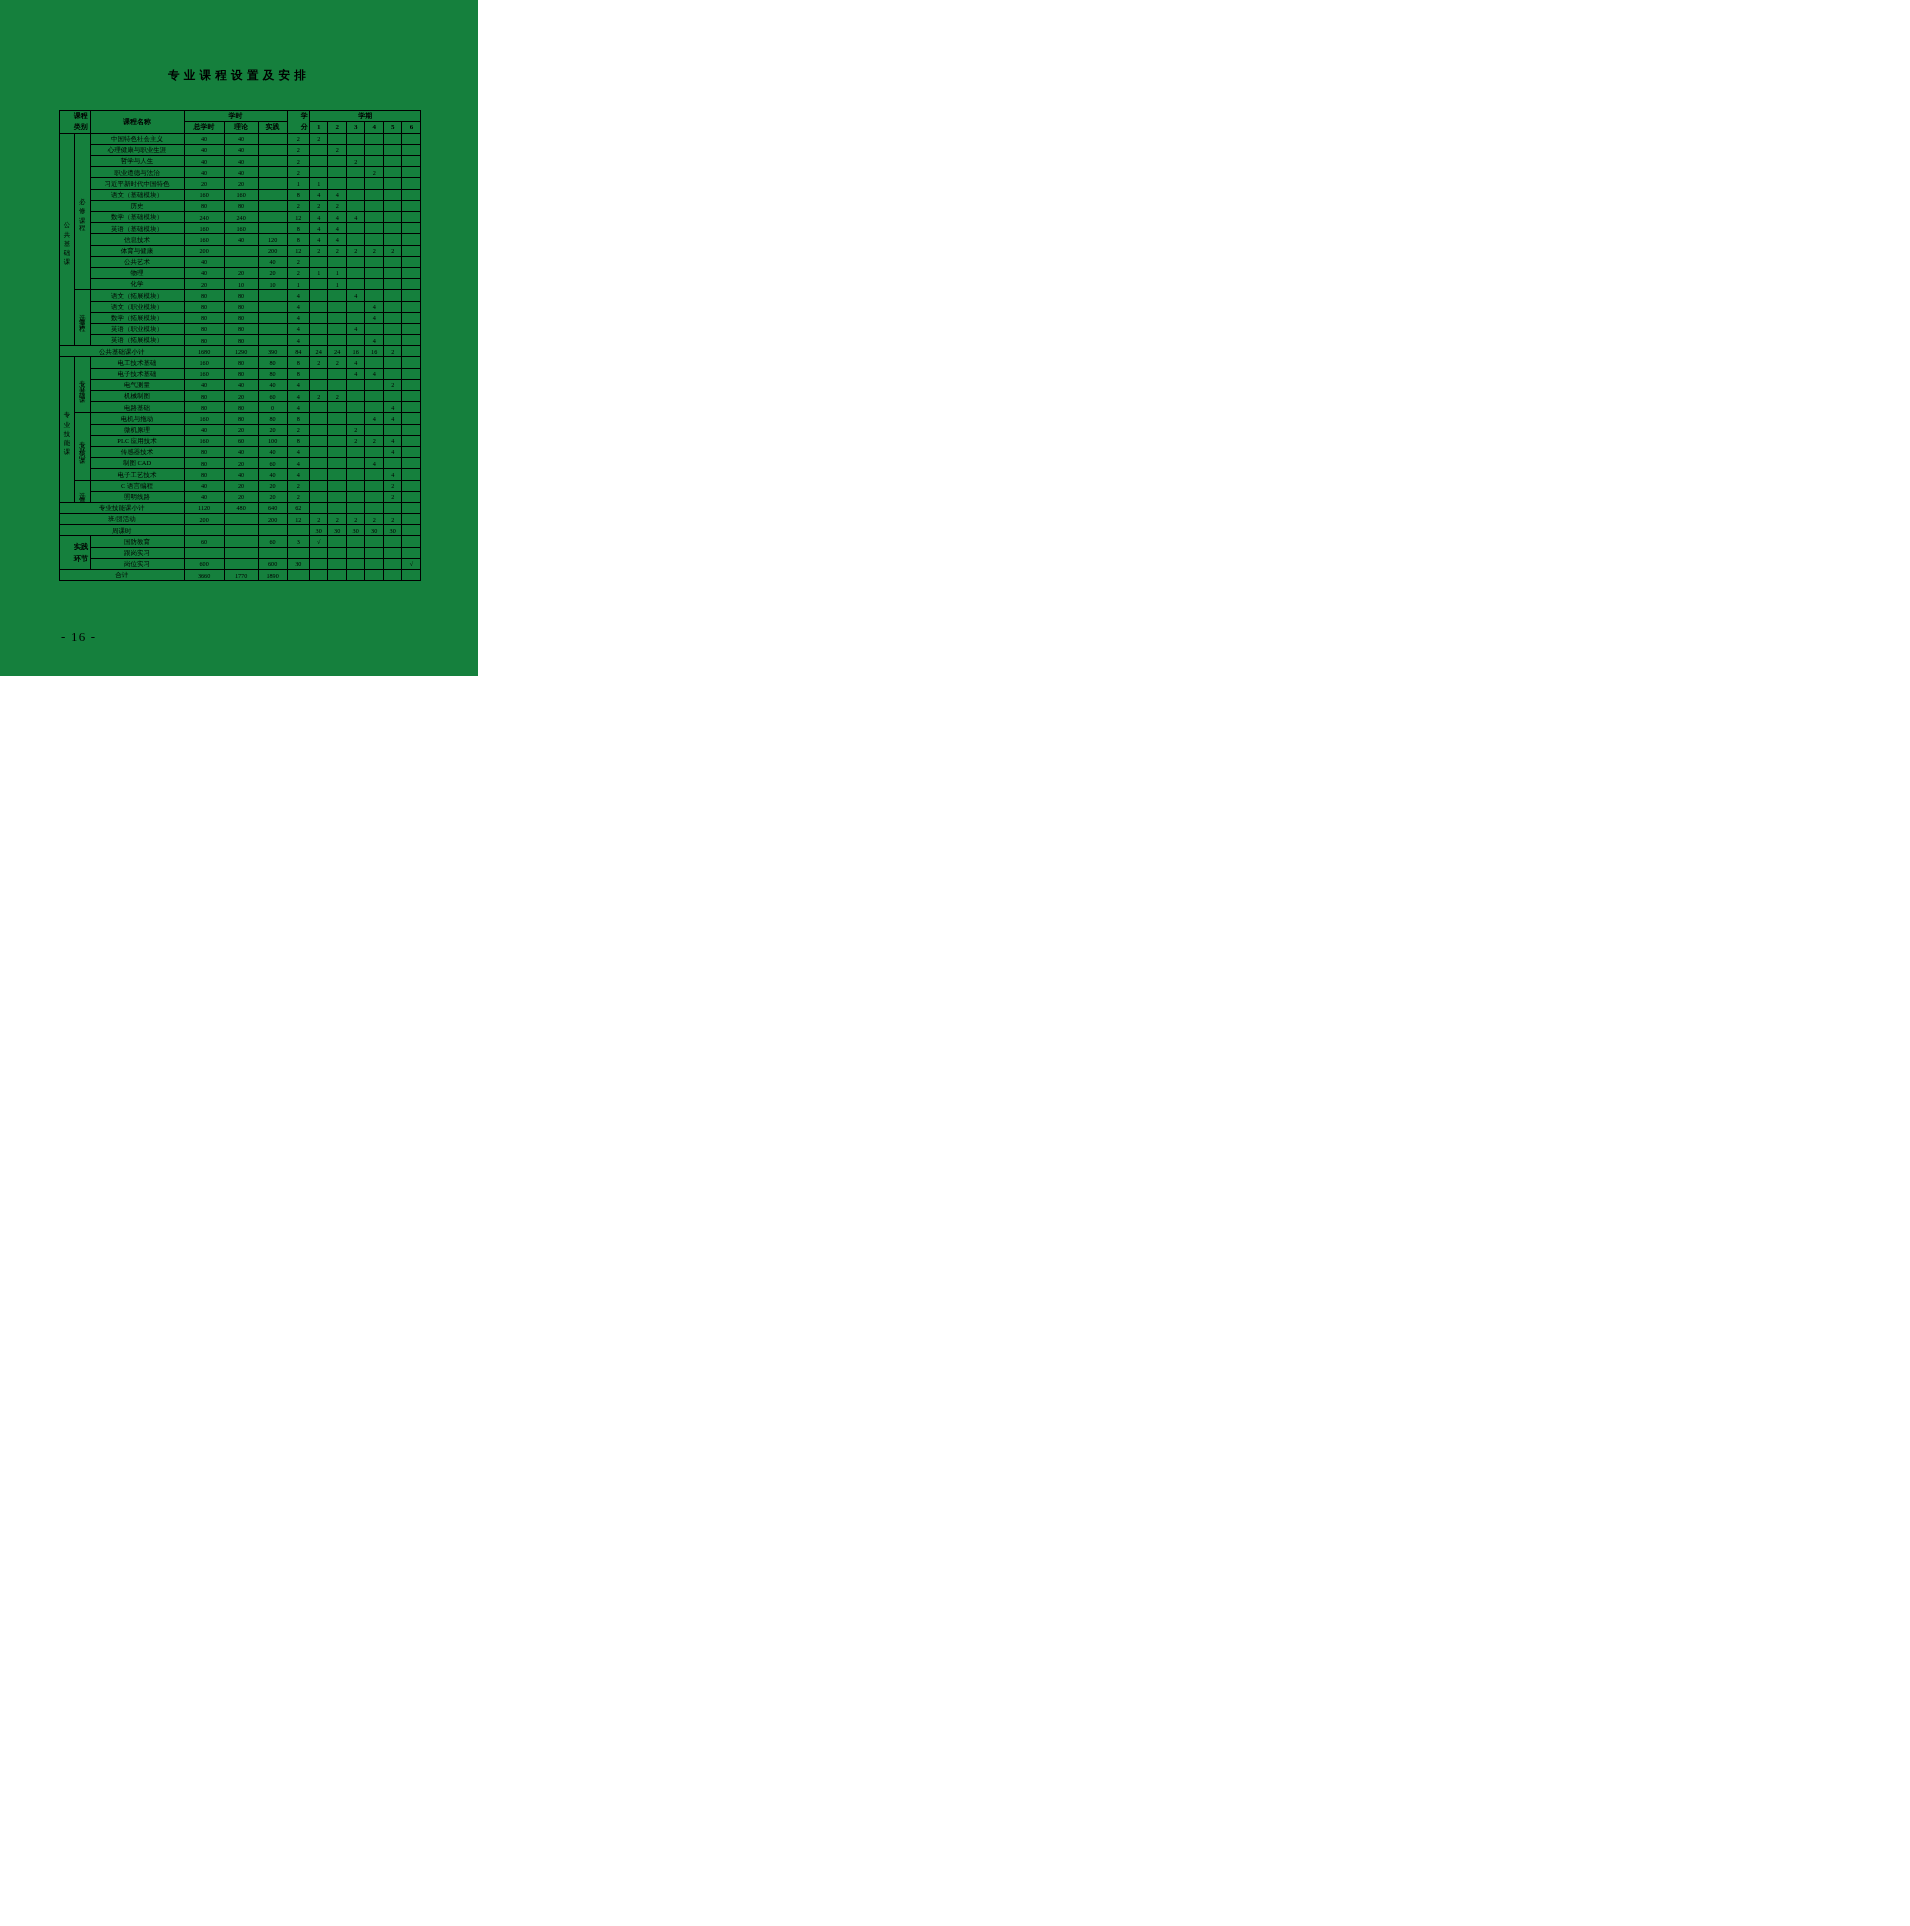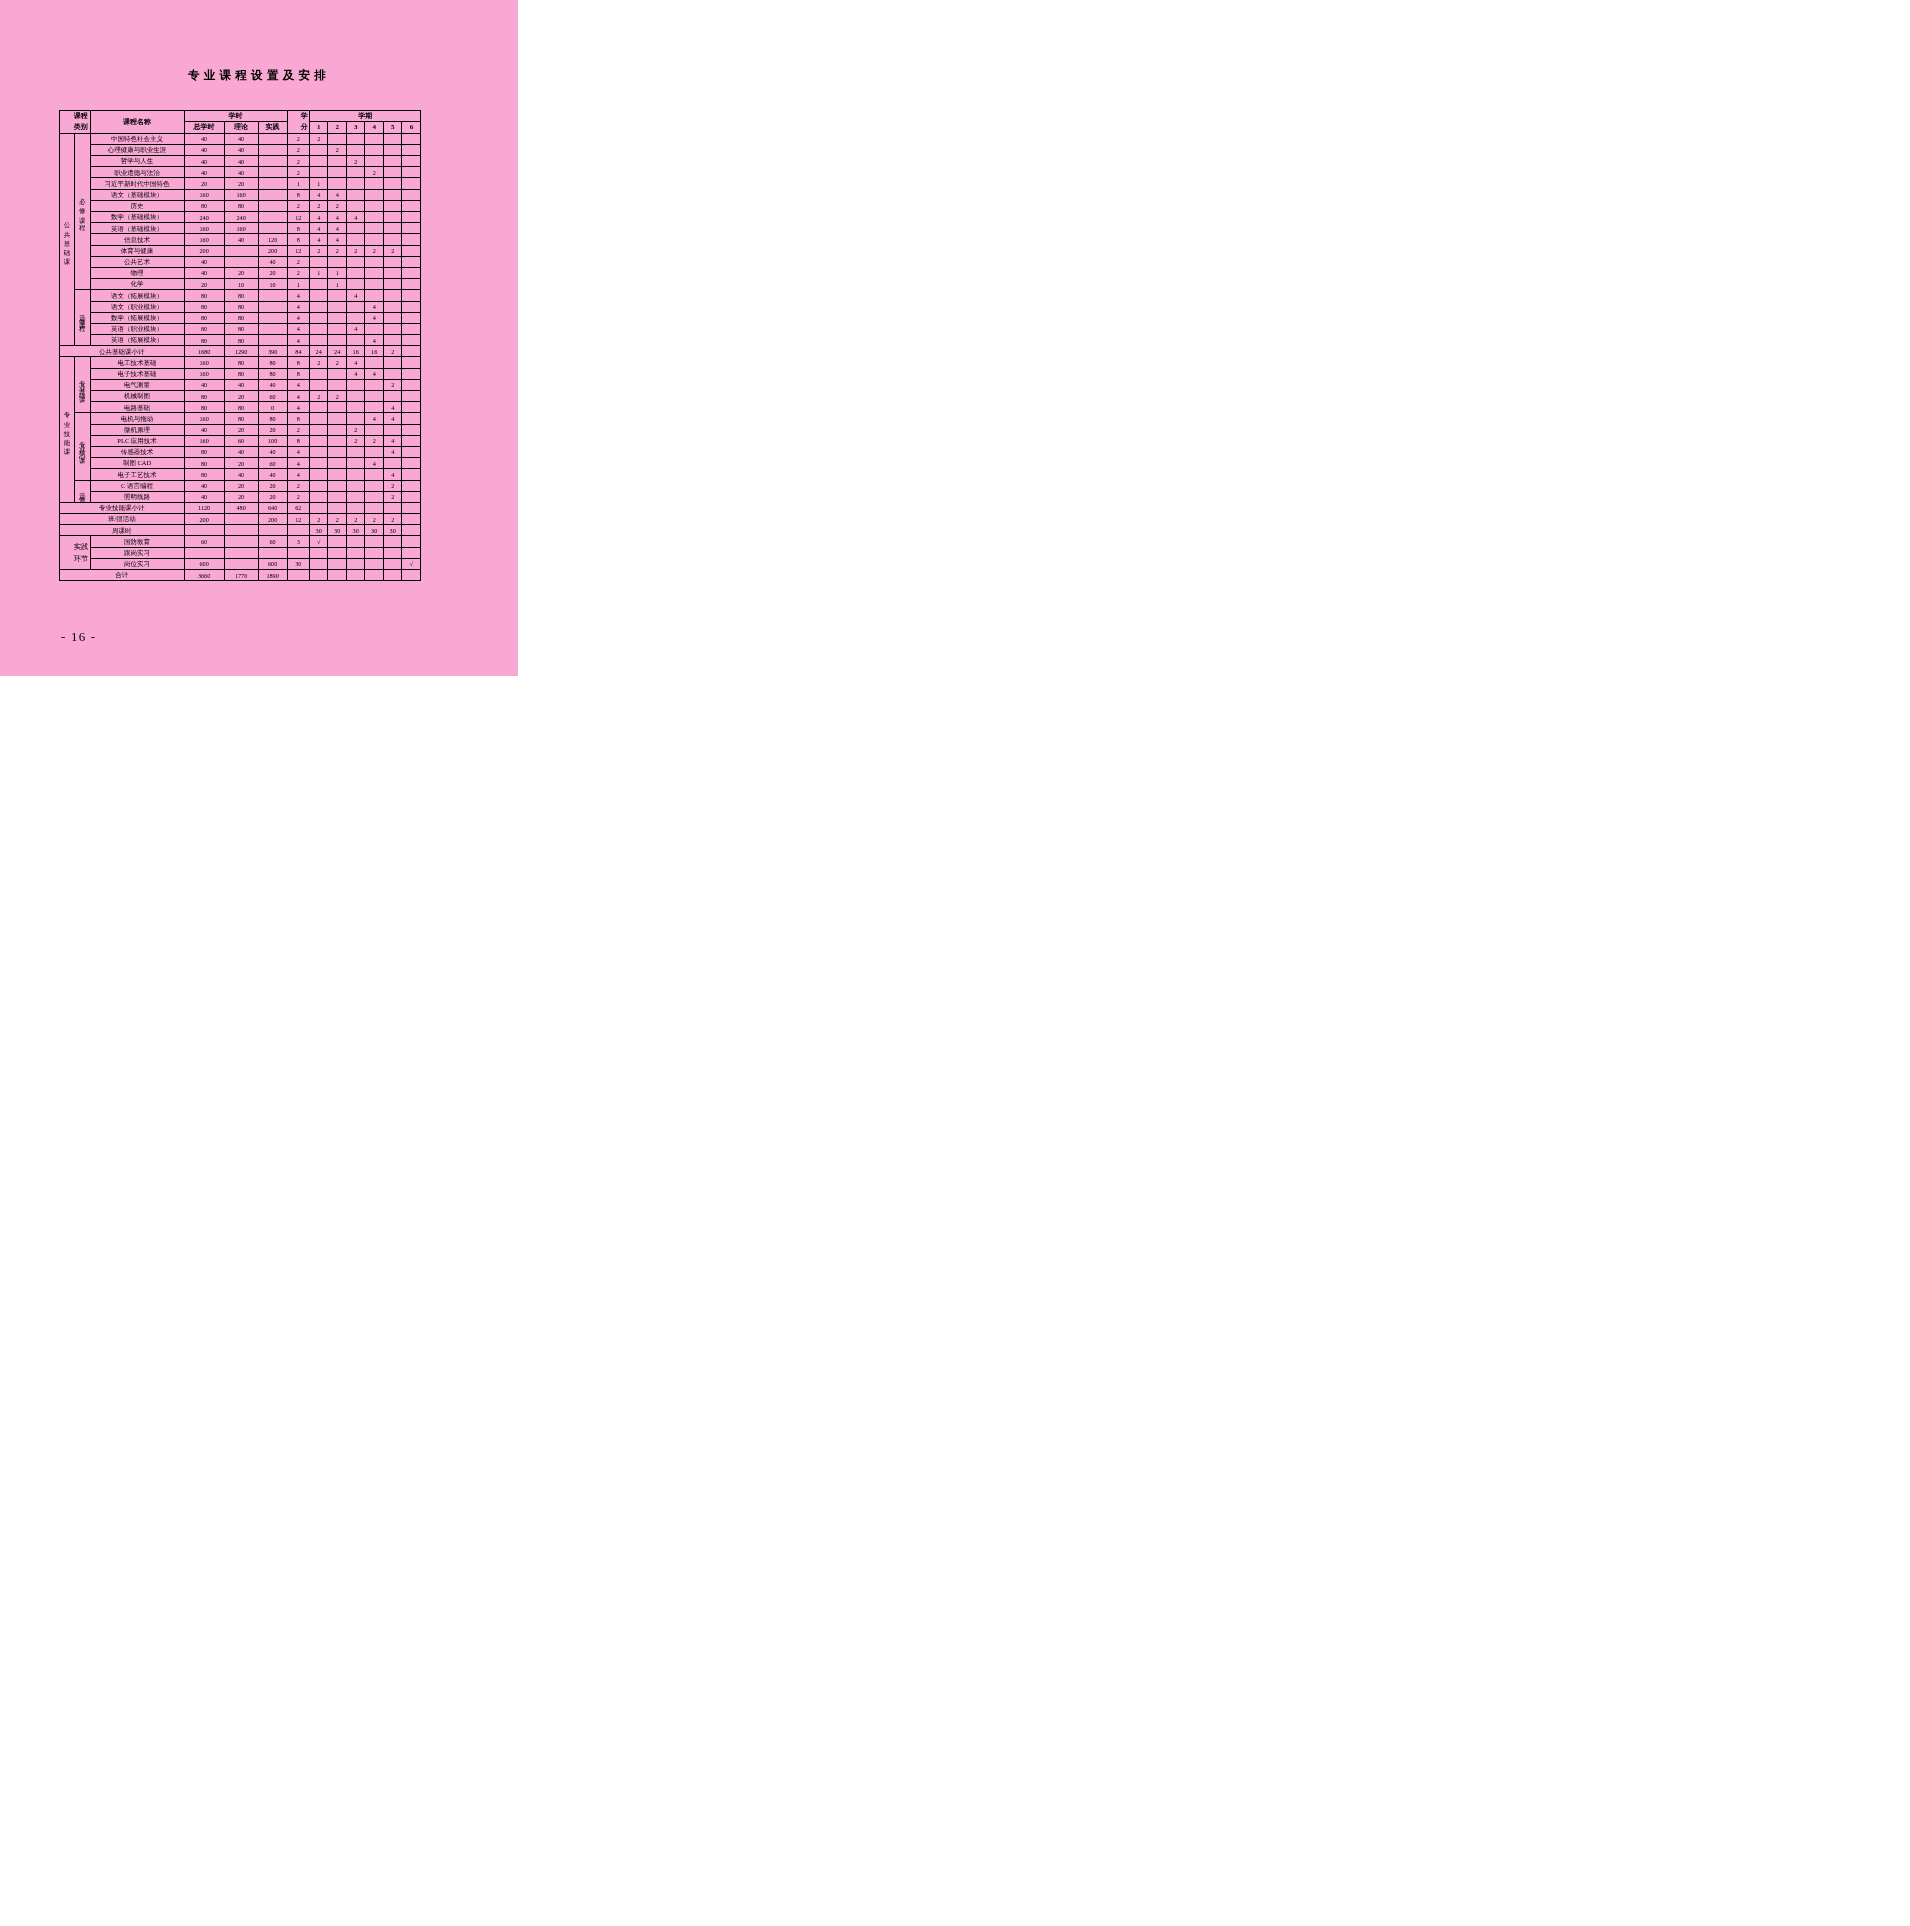--- a/index.html
+++ b/index.html
@@ -1,23 +1,22 @@
 <!DOCTYPE html>
 <html style="font-size:6.2px"><head>
 <meta charset="utf-8">
 <style>
   html,body{margin:0;padding:0;background:#ffffff;}
   .page{
     position:relative;
     width:478px;height:676px;
-    background:#f9a8d4;
+    background:#15803d;
     font-family:"Liberation Serif","DejaVu Serif",serif;
     color:#000;
     overflow:hidden;
-    padding-left:40px;
   }
   .title{
     position:absolute;top:68px;left:0;width:100%;
     text-align:center;
     font-size:11.6px;font-weight:bold;letter-spacing:4.2px;
   }
   table.curriculum{
     position:absolute;left:59px;top:110px;
     width:361px;
     border-collapse:collapse;table-layout:fixed;
@@ -31,21 +30,21 @@
     font-weight:normal;
     overflow:hidden;
     line-height:1.15;
   }
   .curriculum thead th{font-weight:bold;font-size:7px;}
   .curriculum thead tr:nth-child(1) th{height:10px;}
   .curriculum thead tr:nth-child(2) th{height:10.4px;}
   .curriculum tbody tr{height:11.2px;}
   td.num{font-size:6.2px;font-family:"Liberation Serif","DejaVu Serif",serif;}
   td.name{font-size:6.5px;}
-  .big{font-size:7.3px;font-weight:normal;}
+  .big{font-size:7.3px;font-weight:bold;}
   th.gcell{font-weight:normal;}
   .vtext{
     writing-mode:vertical-rl;
     text-orientation:upright;
     font-size:6.5px;
     line-height:1;
     display:inline-block;
   }
   .stack{
     display:inline-block;

